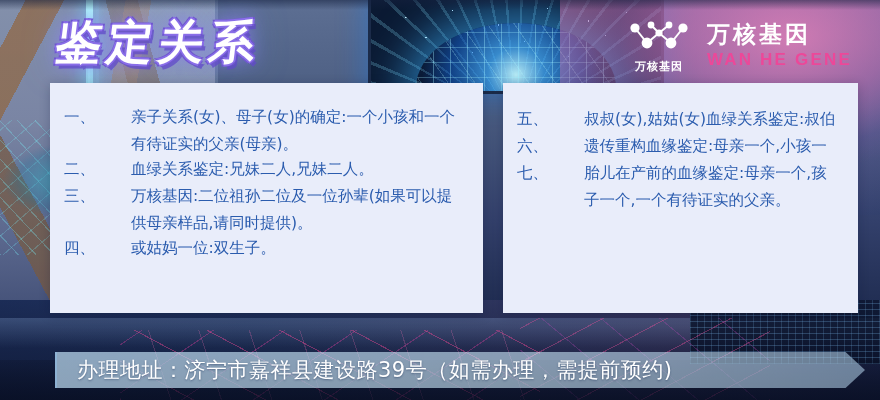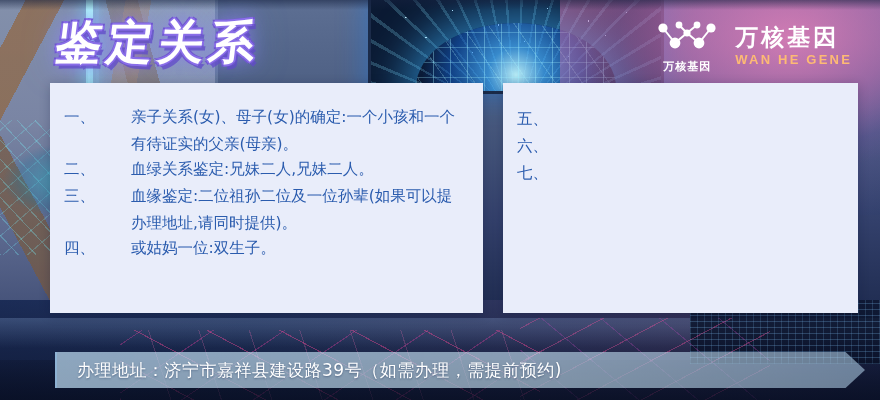--- a/index.html
+++ b/index.html
@@ -189,21 +189,21 @@
   .logo-mark-sub {
     font-size: 11px; font-weight: 700; color: #fff; letter-spacing: 1px;
     font-family: "DejaVu Sans", sans-serif;
   }
   .logo-word { display: flex; flex-direction: column; align-items: flex-start; }
   .logo-cn {
     font-size: 23px; font-weight: 700; color: #ffffff; letter-spacing: 3px;
     font-family: "DejaVu Sans", sans-serif; line-height: 1.1;
   }
   .logo-en {
-    font-size: 13px; font-weight: 700; color: #fdba74; letter-spacing: 2.2px;
+    font-size: 17px; font-weight: 700; color: #ec4899; letter-spacing: 2.2px;
     font-family: "Liberation Sans", sans-serif; margin-top: 2px;
   }
 
   
   .panel {
     position: absolute;
     top: 83px;
     height: 230px;
     background: #e9edfa;
     box-shadow: 0 2px 10px rgba(10,20,50,.25);
@@ -245,21 +245,21 @@
   }
   .address-bg {
     position: absolute; inset: 0;
     background: linear-gradient(90deg, rgba(188,218,240,.72), rgba(200,228,245,.62) 55%, rgba(182,214,238,.55));
     clip-path: polygon(0 0, 97.6% 0, 100% 50%, 97.6% 100%, 0 100%);
     border-left: 2px solid rgba(150,190,225,.8);
   }
   .address-text {
     position: relative;
     color: #ffffff;
-    font-size: 17px;
+    font-size: 21px;
     letter-spacing: .5px;
     padding-left: 22px;
     font-family: "DejaVu Sans", "Liberation Sans", sans-serif;
     text-shadow: 0 1px 2px rgba(20,40,80,.45);
     white-space: nowrap;
   }
 </style>
 </head>
 <body>
 
@@ -328,44 +328,51 @@
       <span class="item-text">有待证实的父亲(母亲)。</span>
     </div>
 
     <div class="item">
       <span class="item-num">二、</span>
       <span class="item-text">血绿关系鉴定:兄妹二人,兄妹二人。</span>
     </div>
 
     <div class="item">
       <span class="item-num">三、</span>
-      <span class="item-text">血缘鉴定:二位祖孙二位及一位孙辈(如果可以提</span>
+      <span class="item-text">万核基因:二位祖孙二位及一位孙辈(如果可以提</span>
     </div>
     <div class="item-cont">
       <span class="item-num"></span>
-      <span class="item-text">办理地址,请同时提供)。</span>
+      <span class="item-text">供母亲样品,请同时提供)。</span>
     </div>
 
     <div class="item">
       <span class="item-num">四、</span>
       <span class="item-text">或姑妈一位:双生子。</span>
     </div>
   </div>
 
   <div class="panel panel-right">
     <div class="item">
       <span class="item-num">五、</span>
+      <span class="item-text">叔叔(女),姑姑(女)血绿关系鉴定:叔伯</span>
     </div>
 
     <div class="item">
       <span class="item-num">六、</span>
+      <span class="item-text">遗传重构血缘鉴定:母亲一个,小孩一</span>
     </div>
 
     <div class="item">
       <span class="item-num">七、</span>
+      <span class="item-text">胎儿在产前的血缘鉴定:母亲一个,孩</span>
+    </div>
+    <div class="item-cont">
+      <span class="item-num"></span>
+      <span class="item-text">子一个,一个有待证实的父亲。</span>
     </div>
   </div>
 
   <div class="address-bar">
     <div class="address-bg"></div>
     <div class="address-text">办理地址：济宁市嘉祥县建设路39号（如需办理，需提前预约)</div>
   </div>
 
 </div>
 

